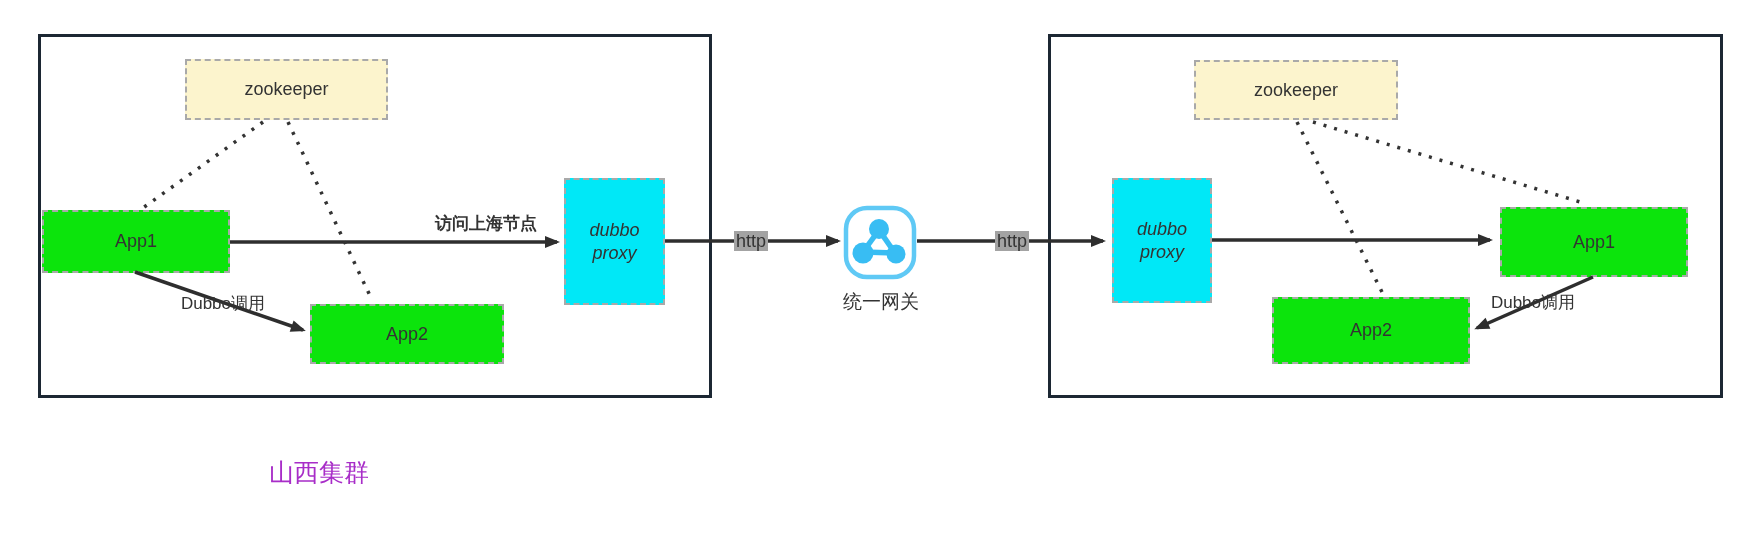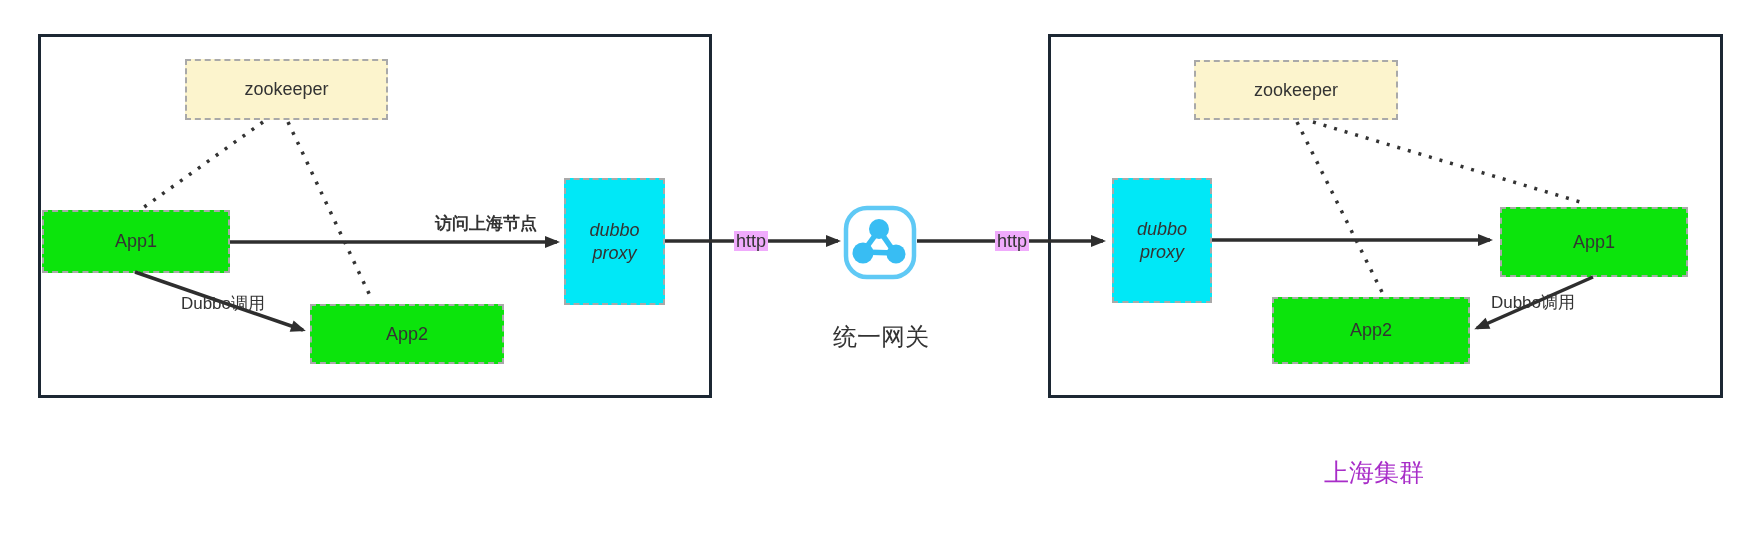--- a/index.html
+++ b/index.html
@@ -53,22 +53,22 @@
     position: absolute;
     font-size: 17px;
     color: #333333;
     text-align: center;
   }
   .lbl-visit      { left: 406px;  top: 212px; width: 160px; font-weight: bold; }
   .lbl-dubbo-l    { left: 153px;  top: 292px; width: 140px; }
   .lbl-dubbo-r    { left: 1463px; top: 291px; width: 140px; }
   .lbl-http-l     { left: 721px;  top: 231px; width: 60px;  font-size: 18px; }
   .lbl-http-r     { left: 982px;  top: 231px; width: 60px;  font-size: 18px; }
-  .lbl-http-l span, .lbl-http-r span { background: #f0abfc; padding: 0 2px; }
-  .lbl-gateway    { left: 811px;  top: 289px; width: 140px; font-size: 24px; margin-top: 32px; }
+  .lbl-http-l span, .lbl-http-r span { background: #a3a3a3; padding: 0 2px; }
+  .lbl-gateway    { left: 811px;  top: 289px; width: 140px; font-size: 19px; }
 
   .cluster-title {
     position: absolute;
     font-size: 25px;
     color: #a82dc8;
     text-align: center;
     width: 200px;
   }
   .title-left  { left: 219px;  top: 456px; }
   .title-right { left: 1274px; top: 456px; }
@@ -139,15 +139,15 @@
     </g>
   </svg>
 
   <div class="edge-label lbl-visit">访问上海节点</div>
   <div class="edge-label lbl-dubbo-l">Dubbo调用</div>
   <div class="edge-label lbl-http-l"><span>http</span></div>
   <div class="edge-label lbl-gateway">统一网关</div>
   <div class="edge-label lbl-http-r"><span>http</span></div>
   <div class="edge-label lbl-dubbo-r">Dubbo调用</div>
 
-  <div class="cluster-title title-right">上海集群</div>
+  <div class="cluster-title title-left">山西集群</div>
 
 </div>
 
 </body></html>

